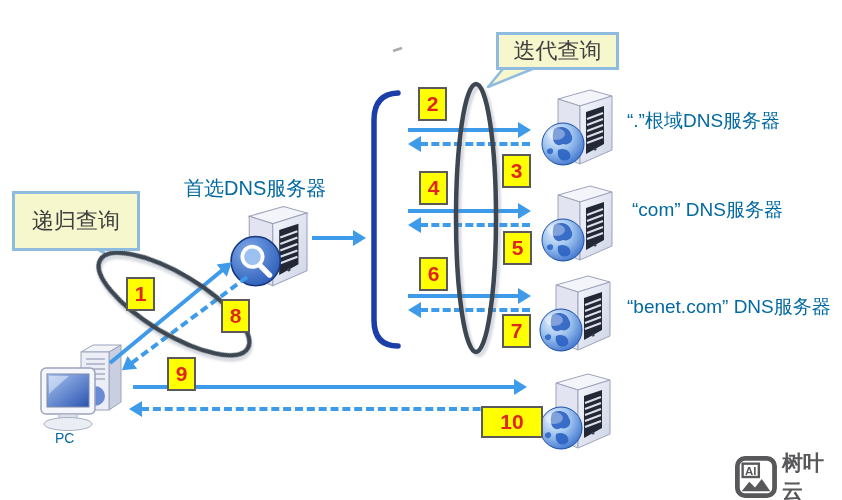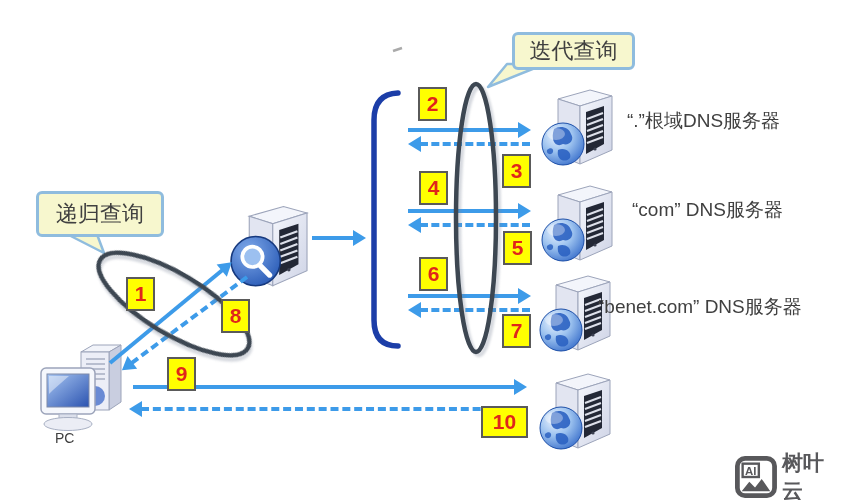--- a/index.html
+++ b/index.html
@@ -1,25 +1,25 @@
 <!DOCTYPE html>
 <html><head>
 <meta charset="utf-8">
 <style>
   html,body{margin:0;padding:0;background:#fff;}
   .canvas{position:relative;width:842px;height:500px;background:#ffffff;
           font-family:"Liberation Sans",sans-serif;overflow:hidden;}
-  .label{position:absolute;color:#404040;font-size:19px;white-space:nowrap;z-index:1;}
+  .label{position:absolute;color:#0369a1;font-size:19px;white-space:nowrap;z-index:1;}
   .icon{position:absolute;z-index:1;}
   .step{position:absolute;width:29px;height:34px;background:#ffff00;border:2px solid #5a5a5a;
         box-sizing:border-box;color:#e0251b;font-size:21px;font-weight:bold;
         display:flex;align-items:center;justify-content:center;z-index:4;}
-  .callout{position:absolute;background:#f7f7ce;border:3px solid #8fbcde;border-radius:6px;
+  .callout{position:absolute;background:#f7f7ce;border:3px solid #8fbcde;border-radius:0;
         color:#404040;font-size:22px;display:flex;align-items:center;justify-content:center;
-        z-index:5;box-sizing:border-box;margin-left:16px;}
+        z-index:5;box-sizing:border-box;}
   .arrow{position:absolute;height:16px;display:flex;align-items:center;z-index:2;}
   .arrow .shaft{flex:1;height:4px;background:#3d9be9;}
   .arrow.dashed .shaft{flex:1;height:0;background:none;border-top:4px dashed #3d9be9;}
   .arrow .head{width:0;height:0;border-left:13px solid #3d9be9;border-top:8px solid transparent;
         border-bottom:8px solid transparent;margin-left:-1px;}
   .deco{position:absolute;left:0;top:0;z-index:3;pointer-events:none;}
   .watermark{position:absolute;left:735px;top:449px;display:flex;align-items:center;z-index:6;}
   .watermark .brand{margin-left:5px;color:#58585b;font-size:21px;font-weight:bold;}
 </style>
 </head>
@@ -100,38 +100,39 @@
         <path d="M7,37 L15,27 L21,33 L28,24 L37,37 Z" fill="#58585b"></path>
       </symbol>
     </defs>
   </svg>
 
   <svg class="icon" viewBox="0 0 95 95" style="left:35px;top:338px;width:95px;height:95px">
       <use href="#sym-pc" xlink:href="#sym-pc"></use>
     </svg>
   <div class="label" style="left:55px;top:430px;font-size:14px">PC</div>
 
+  <div class="label" style="left:184px;top:175px;font-size:20px">首选DNS服务器</div>
   <svg class="icon" viewBox="0 0 86 86" style="left:230px;top:196px;width:92px;height:96px">
        <use href="#sym-server-mag" xlink:href="#sym-server-mag"></use>
     </svg>
 
   <svg class="icon" viewBox="0 0 86 86" style="left:540px;top:82px;width:86px;height:86px">
        <use href="#sym-server-globe" xlink:href="#sym-server-globe"></use>
     </svg>
   <div class="label" style="left:627px;top:108px">“.”根域DNS服务器</div>
 
   <svg class="icon" viewBox="0 0 86 86" style="left:540px;top:178px;width:86px;height:86px">
        <use href="#sym-server-globe" xlink:href="#sym-server-globe"></use>
     </svg>
   <div class="label" style="left:632px;top:197px">“com” DNS服务器</div>
 
   <svg class="icon" viewBox="0 0 86 86" style="left:538px;top:268px;width:86px;height:86px">
        <use href="#sym-server-globe" xlink:href="#sym-server-globe"></use>
     </svg>
-  <div class="label" style="left:598px;top:294px">“benet.com” DNS服务器</div>
+  <div class="label" style="left:627px;top:294px">“benet.com” DNS服务器</div>
 
   <svg class="icon" viewBox="0 0 86 86" style="left:538px;top:366px;width:86px;height:86px">
        <use href="#sym-server-globe" xlink:href="#sym-server-globe"></use>
     </svg>
 
   <div class="arrow" style="left:110px;top:355px;width:158px;transform:rotate(-39.6deg);transform-origin:0 50%">
       <div class="shaft"></div>
       <div class="head"></div>
     </div>
 
@@ -192,23 +193,23 @@
 
   <div class="step" style="left:126px;top:277px">1</div>
   <div class="step" style="left:418px;top:87px">2</div>
   <div class="step" style="left:502px;top:154px">3</div>
   <div class="step" style="left:419px;top:171px">4</div>
   <div class="step" style="left:503px;top:231px">5</div>
   <div class="step" style="left:419px;top:257px">6</div>
   <div class="step" style="left:502px;top:314px">7</div>
   <div class="step" style="left:221px;top:299px">8</div>
   <div class="step" style="left:167px;top:357px">9</div>
-  <div class="step" style="left:481px;top:406px;width:47px;height:32px">10</div>
-
-  <div class="callout" style="left:20px;top:191px;width:128px;height:46px">递归查询</div>
+  <div class="step" style="left:481px;top:406px;width:62px;height:32px">10</div>
+
+  <div class="callout" style="left:12px;top:191px;width:128px;height:60px">递归查询</div>
   <div class="callout" style="left:496px;top:32px;width:123px;height:38px">迭代查询</div>
 
   <div class="watermark">
     <svg viewBox="0 0 44 44" width="44" height="44">
       <use href="#sym-ailogo" xlink:href="#sym-ailogo"></use>
       </svg>
     <span class="brand">树叶云</span>
   </div>
 
 </div>

